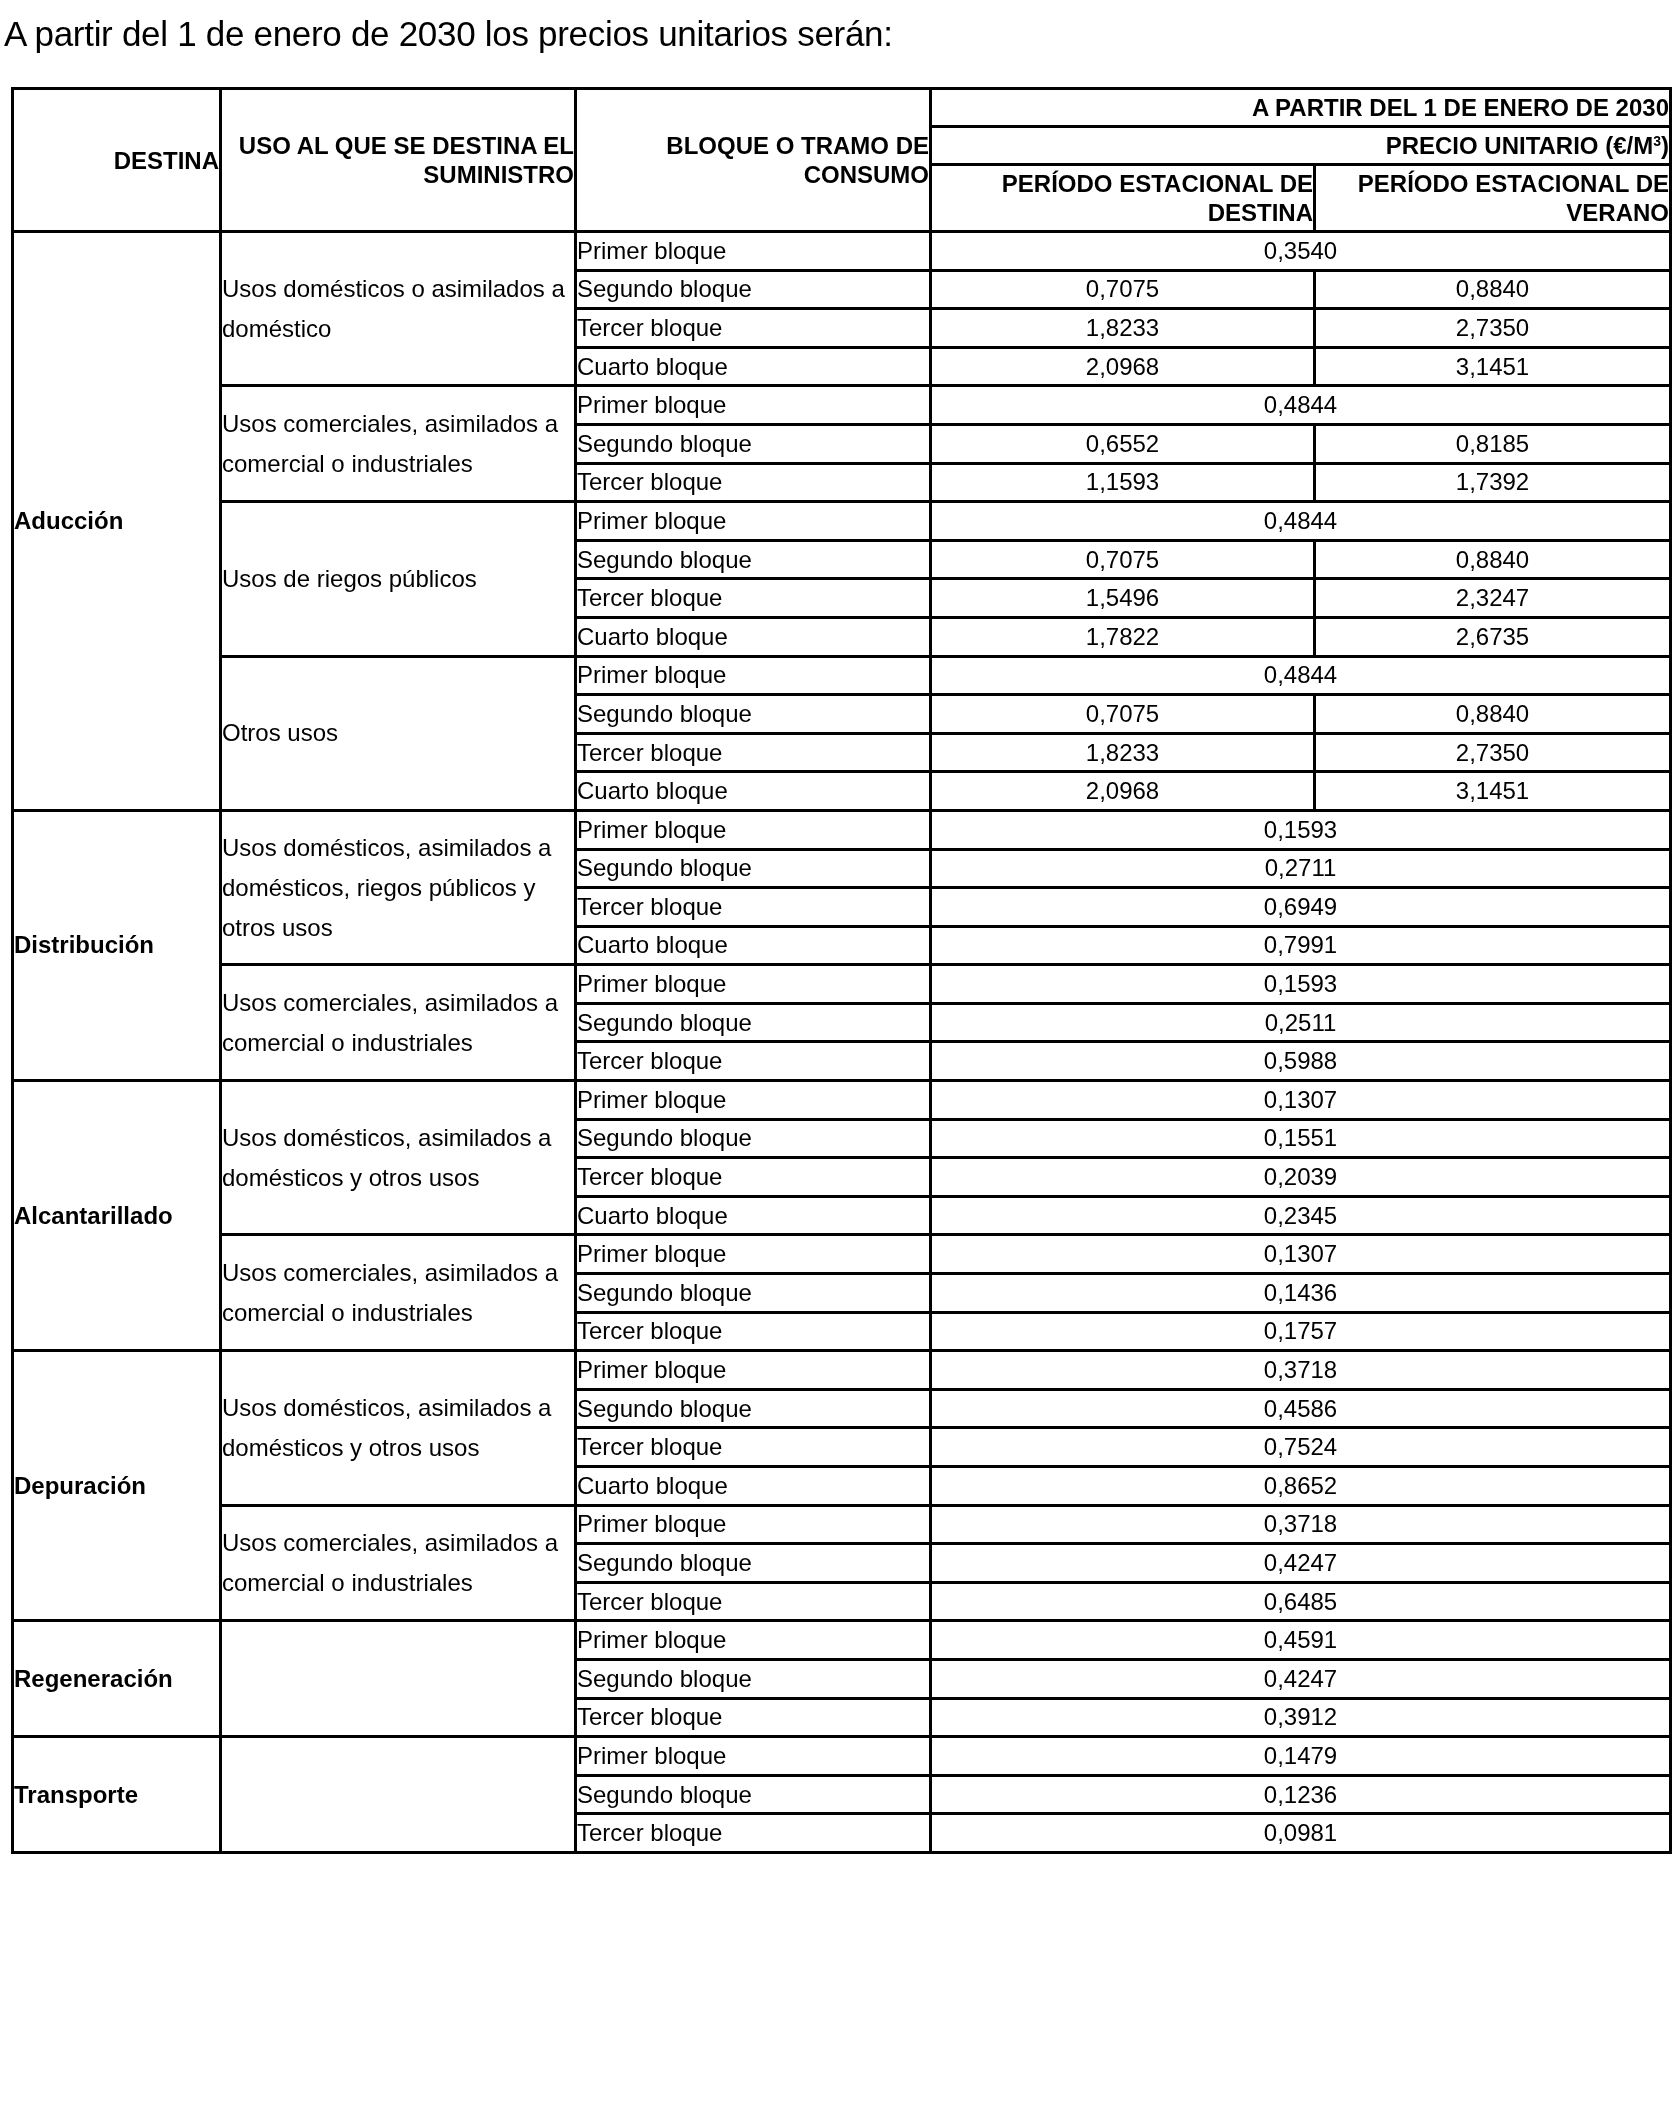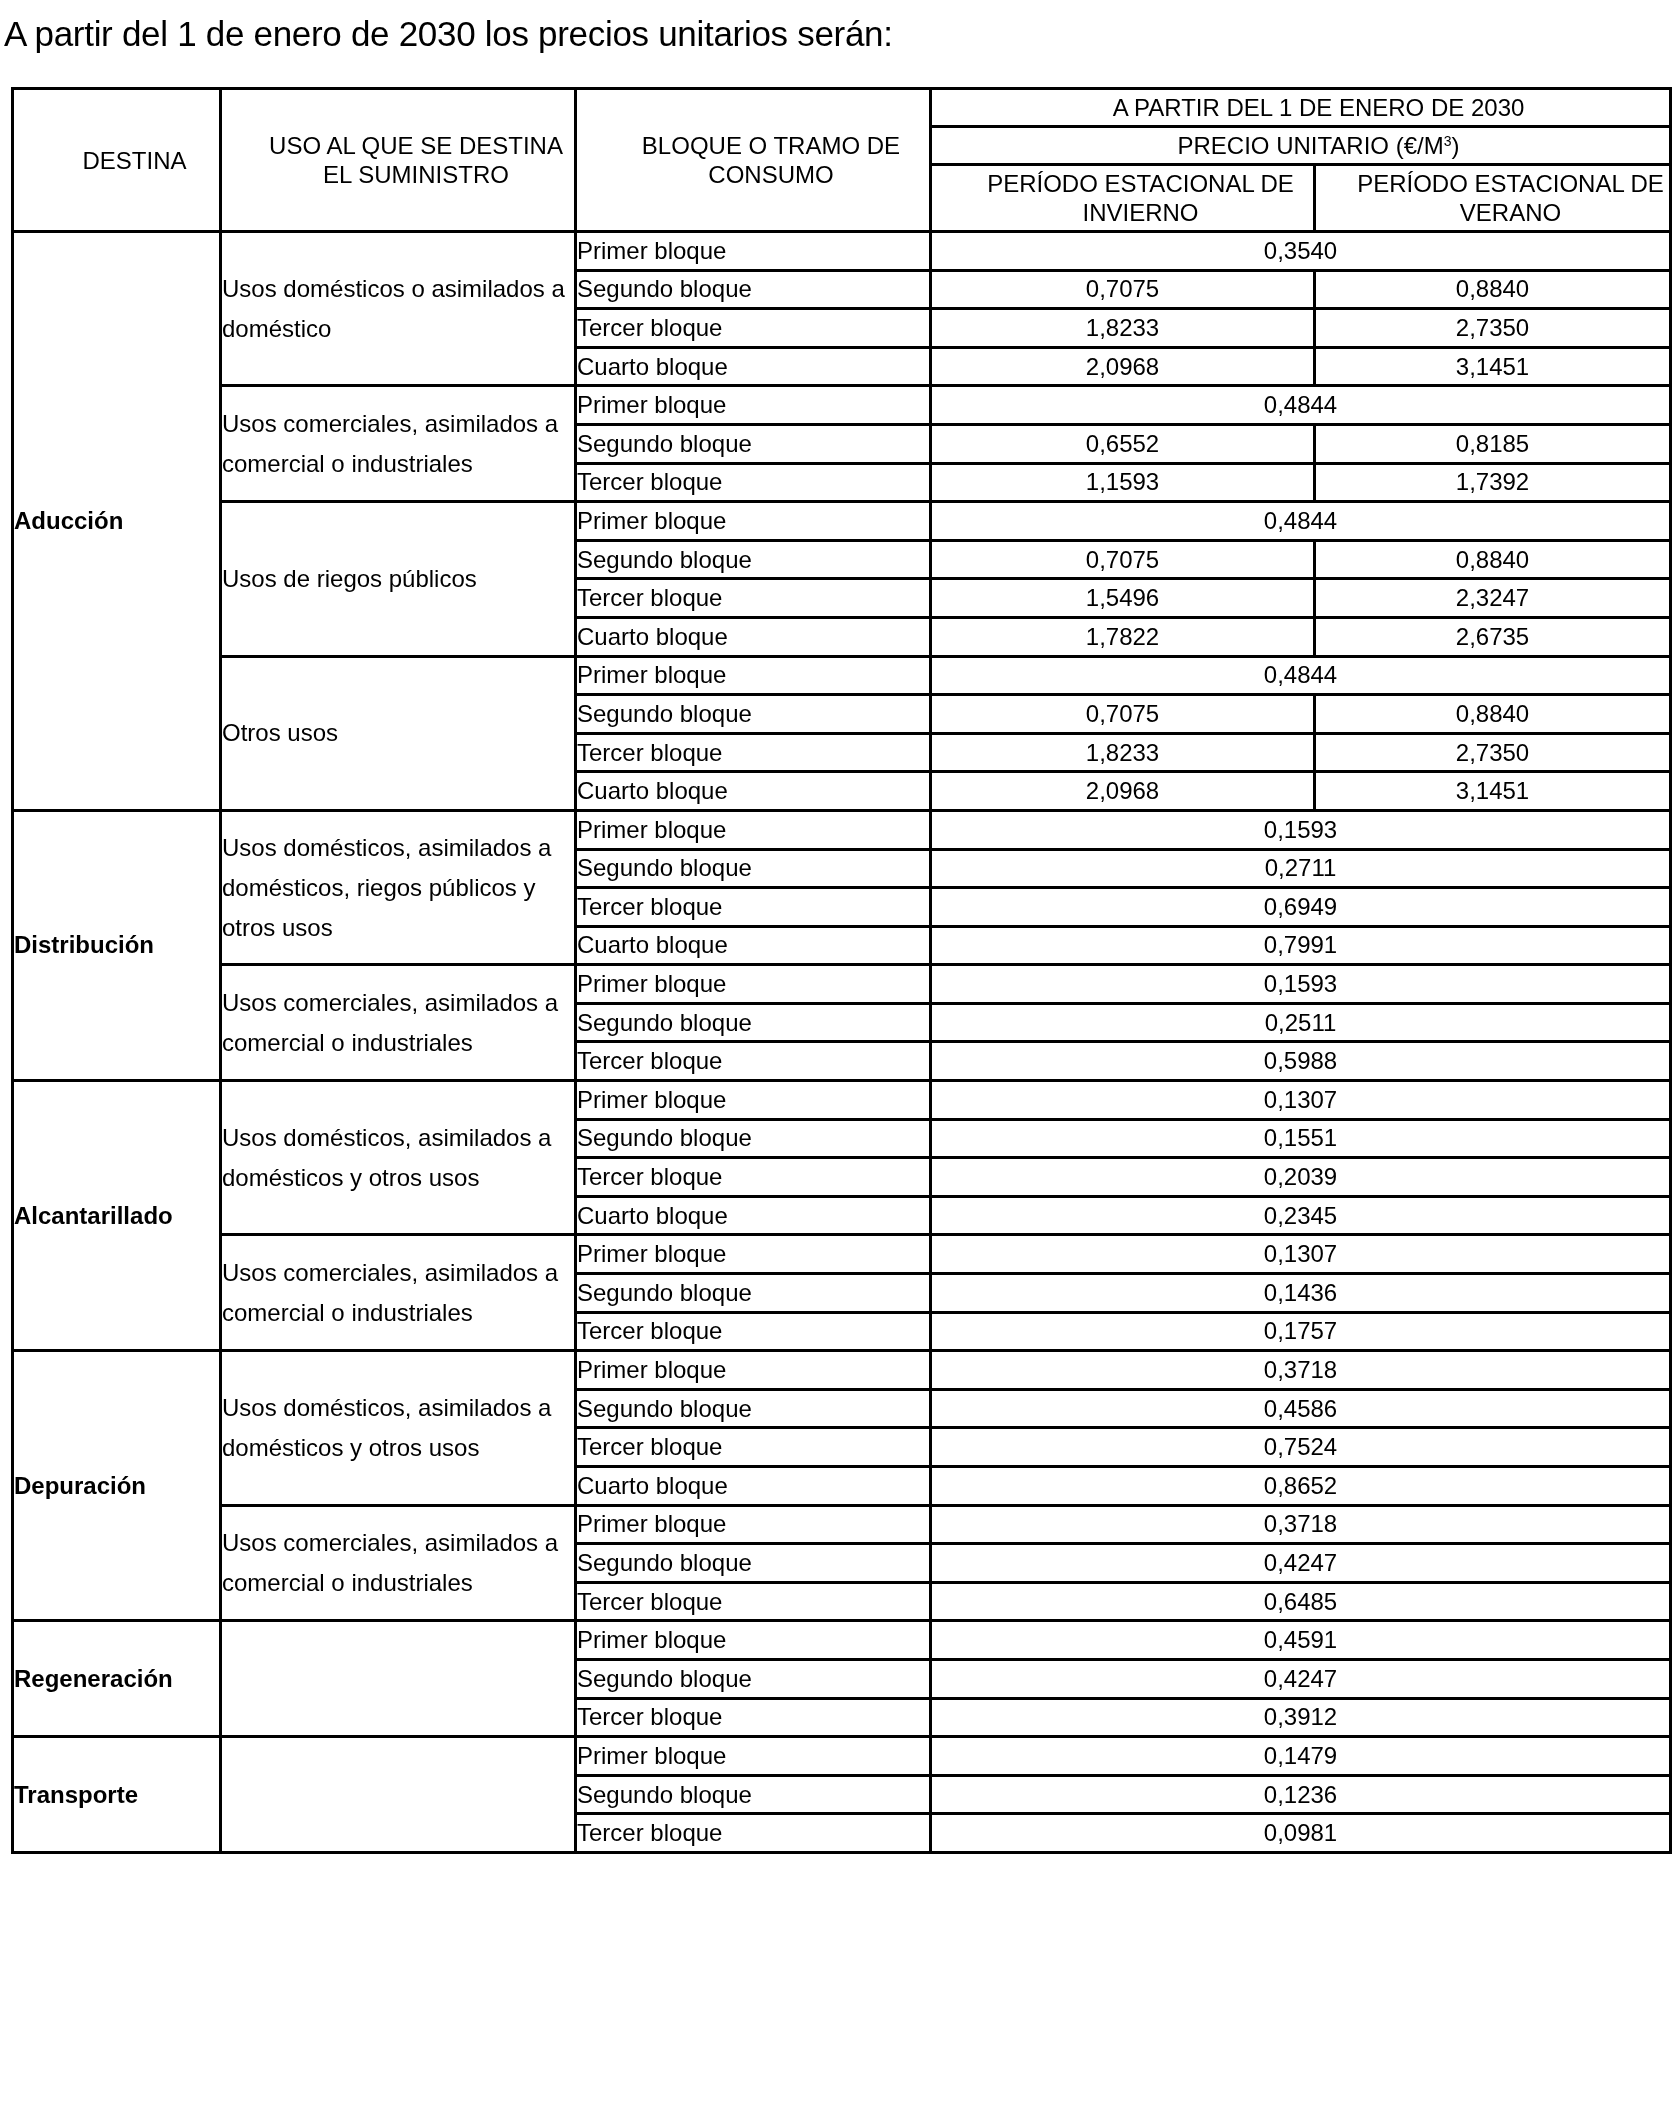--- a/index.html
+++ b/index.html
@@ -1,20 +1,20 @@
 <!DOCTYPE html>
 <html><head>
 <meta charset="utf-8">
 <style>
   html, body { margin: 0; padding: 0; background: #ffffff; }
   body { width: 1680px; height: 2104px; position: relative; font-family: "Liberation Sans", sans-serif; color: #000; overflow: hidden; }
   .title { position: absolute; left: 4px; top: 12px; font-size: 35px; line-height: 44px; white-space: nowrap; letter-spacing: -0.3px; }
   table.prices { position: absolute; left: 11px; top: 87px; width: 1658px; border-collapse: collapse; table-layout: fixed; }
   table.prices td, table.prices th { border: 3px solid #000; padding: 0; font-size: 24px; vertical-align: middle; }
-  table.prices th { font-weight: normal; text-align: center; line-height: 29px; padding-left: 36px; }
+  table.prices th { font-weight: bold; text-align: right; line-height: 29px; }
   col.c1 { width: 208px; } col.c2 { width: 355px; } col.c3 { width: 355px; } col.c4 { width: 384px; } col.c5 { width: 356px; }
   tr.h1 th, tr.h2 th { height: 35px; }
   tr.h3 th { height: 64px; }
   tr.drow td { height: 35.6px; }
   td.svc { font-weight: bold; vertical-align: top; padding: 4px 0 0 12px; }
   td.use { vertical-align: top; padding: 4px 8px 0 12px; line-height: 40px; }
   td.blk { padding-left: 10px; white-space: nowrap; }
   td.num { text-align: center; }
   sup { font-size: 14px; vertical-align: top; position: relative; top: -4px; }
 </style>
@@ -35,21 +35,21 @@
     <tr class="h1">
       <th rowspan="3">DESTINA</th>
       <th rowspan="3">USO AL QUE SE DESTINA EL SUMINISTRO</th>
       <th rowspan="3">BLOQUE O TRAMO DE CONSUMO</th>
       <th colspan="2">A PARTIR DEL 1 DE ENERO DE 2030</th>
     </tr>
     <tr class="h2">
       <th colspan="2"><span>PRECIO UNITARIO (€/M</span><sup>3</sup><span>)</span></th>
     </tr>
     <tr class="h3">
-      <th>PERÍODO ESTACIONAL DE INVIERNO</th>
+      <th>PERÍODO ESTACIONAL DE DESTINA</th>
       <th>PERÍODO ESTACIONAL DE VERANO</th>
     </tr>
   </thead>
   <tbody id="tbody">
       <tr class="drow">
         <td class="svc" rowspan="15">Aducción</td>
         <td class="use" rowspan="4">Usos domésticos o asimilados a doméstico</td>
         <td class="blk">Primer bloque</td>
         <td class="num" colspan="2">0,3540</td>
       </tr>

